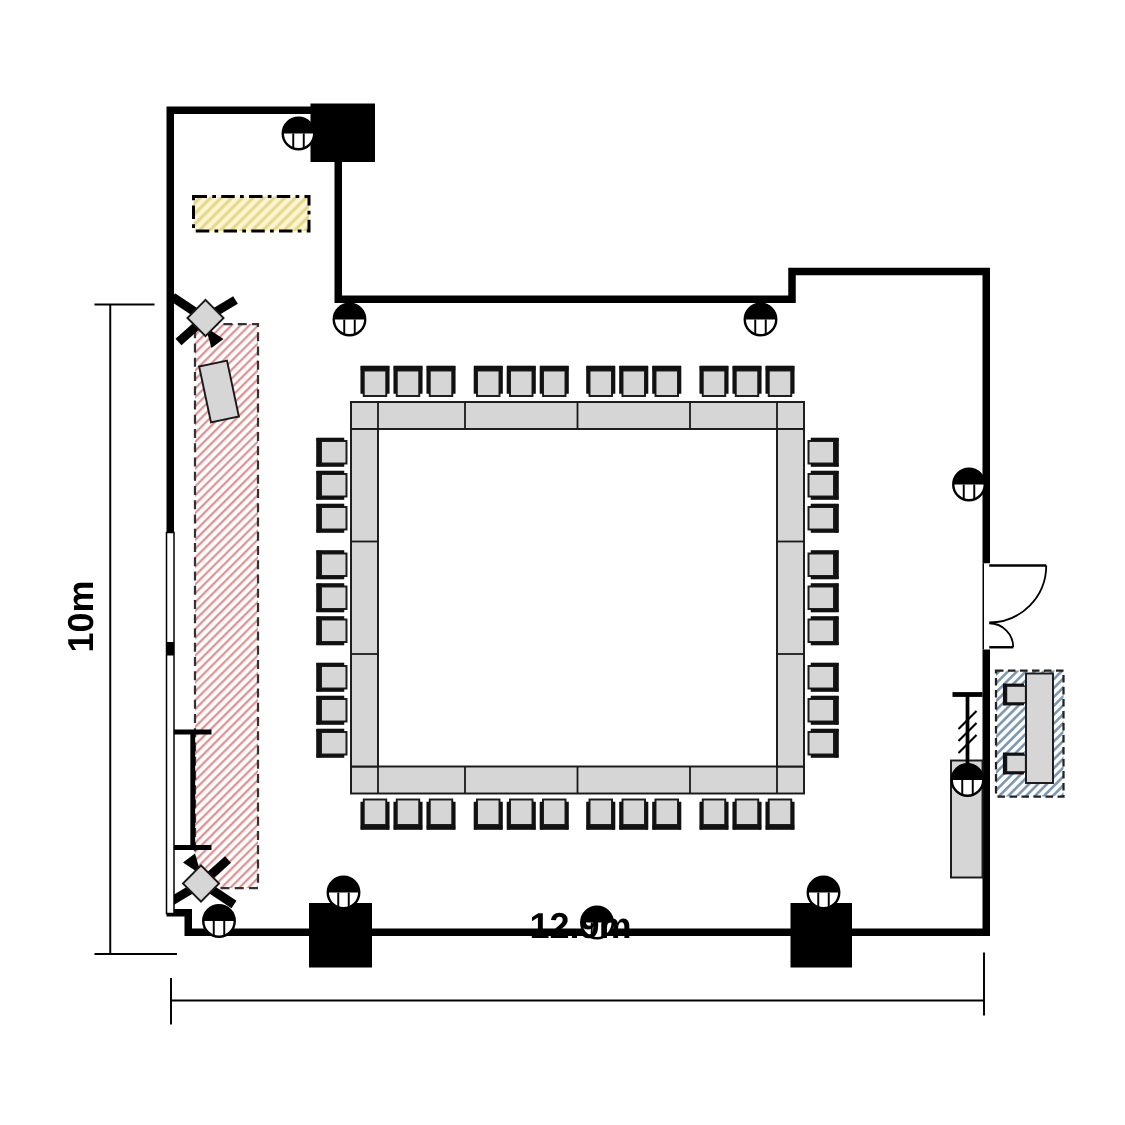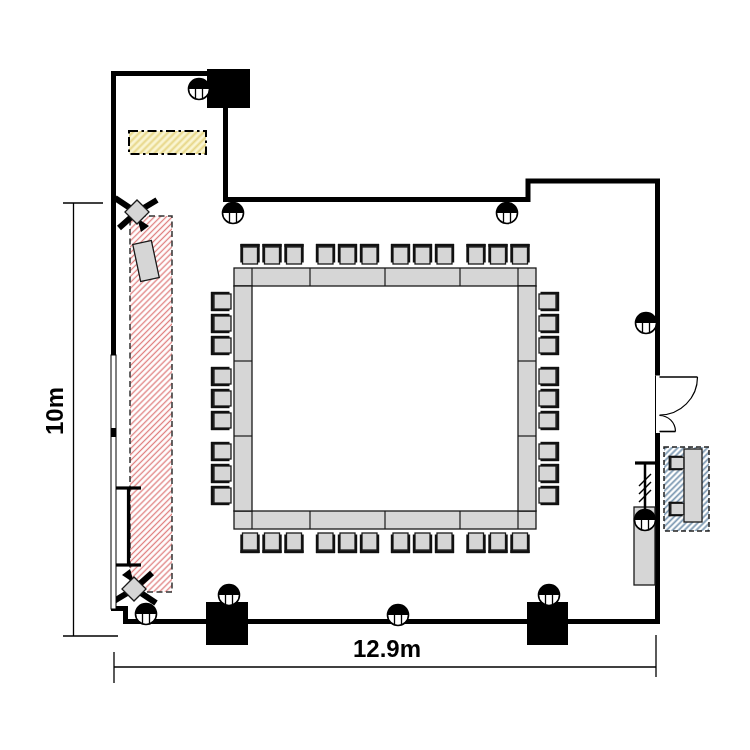--- a/index.html
+++ b/index.html
@@ -16,21 +16,21 @@
   .dim{stroke:#000000;stroke-width:1.3;}
   .fbl{stroke:#000000;stroke-width:1.3;}
   .back{stroke:#111111;stroke-width:3;}
   .arm{stroke:#111111;stroke-width:2.2;}
   .leg{stroke:#000000;stroke-width:6;}
   .slash{stroke:#000000;stroke-width:1.4;}
   .stagearea{fill:url(#hRed);stroke:#333333;stroke-width:1.5;stroke-dasharray:6 3.5;}
   .storage{fill:url(#hYellow);stroke:#000000;stroke-width:2;stroke-dasharray:9 3.5 2.5 3.5;}
   .avarea{fill:url(#hBlue);stroke:#222222;stroke-width:1.5;stroke-dasharray:5 3;}
   .dim-label{position:absolute;font-weight:bold;color:#000000;font-size:24px;line-height:26px;}
-  #dimW{left:327px;top:636px;width:120px;text-align:center;}
+  #dimW{left:327px;top:605px;width:120px;text-align:center;}
   #dimH{left:-12px;top:398px;width:134px;height:26px;text-align:center;
         transform:rotate(-90deg);transform-origin:center;}
 </style>
 </head>
 <body>
 
 <div class="stage">
   <svg id="plan" width="750" height="750" viewBox="0 0 750 750">
     <defs>
       <pattern id="hRed" width="4.2" height="4.2" patternUnits="userSpaceOnUse" patternTransform="rotate(45)">

